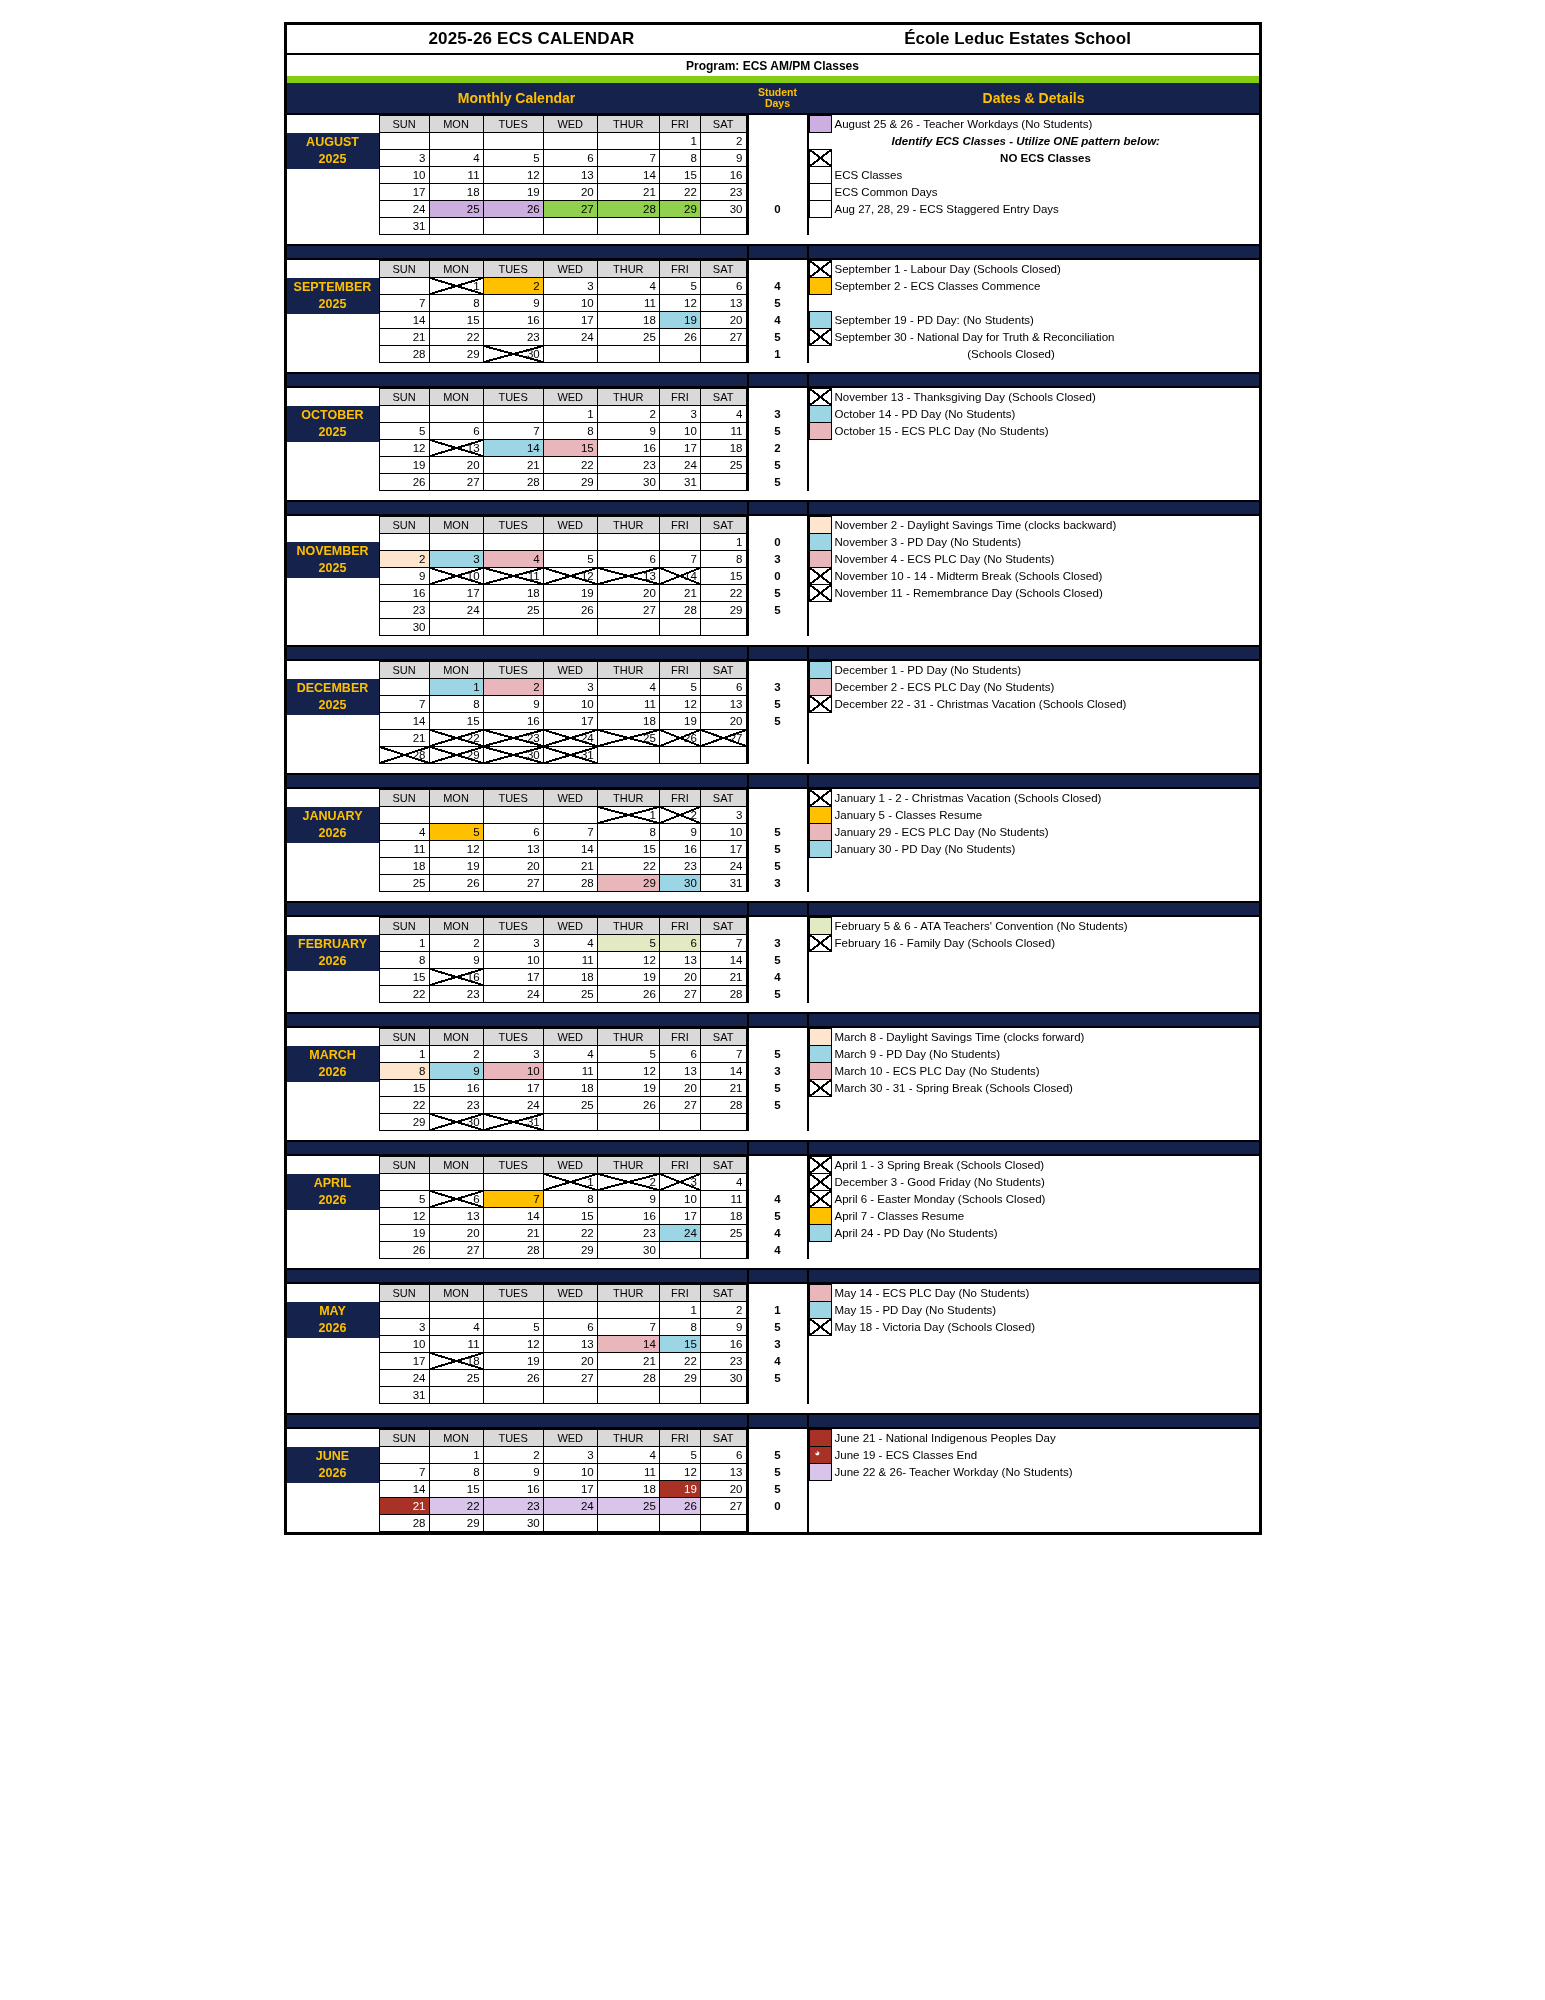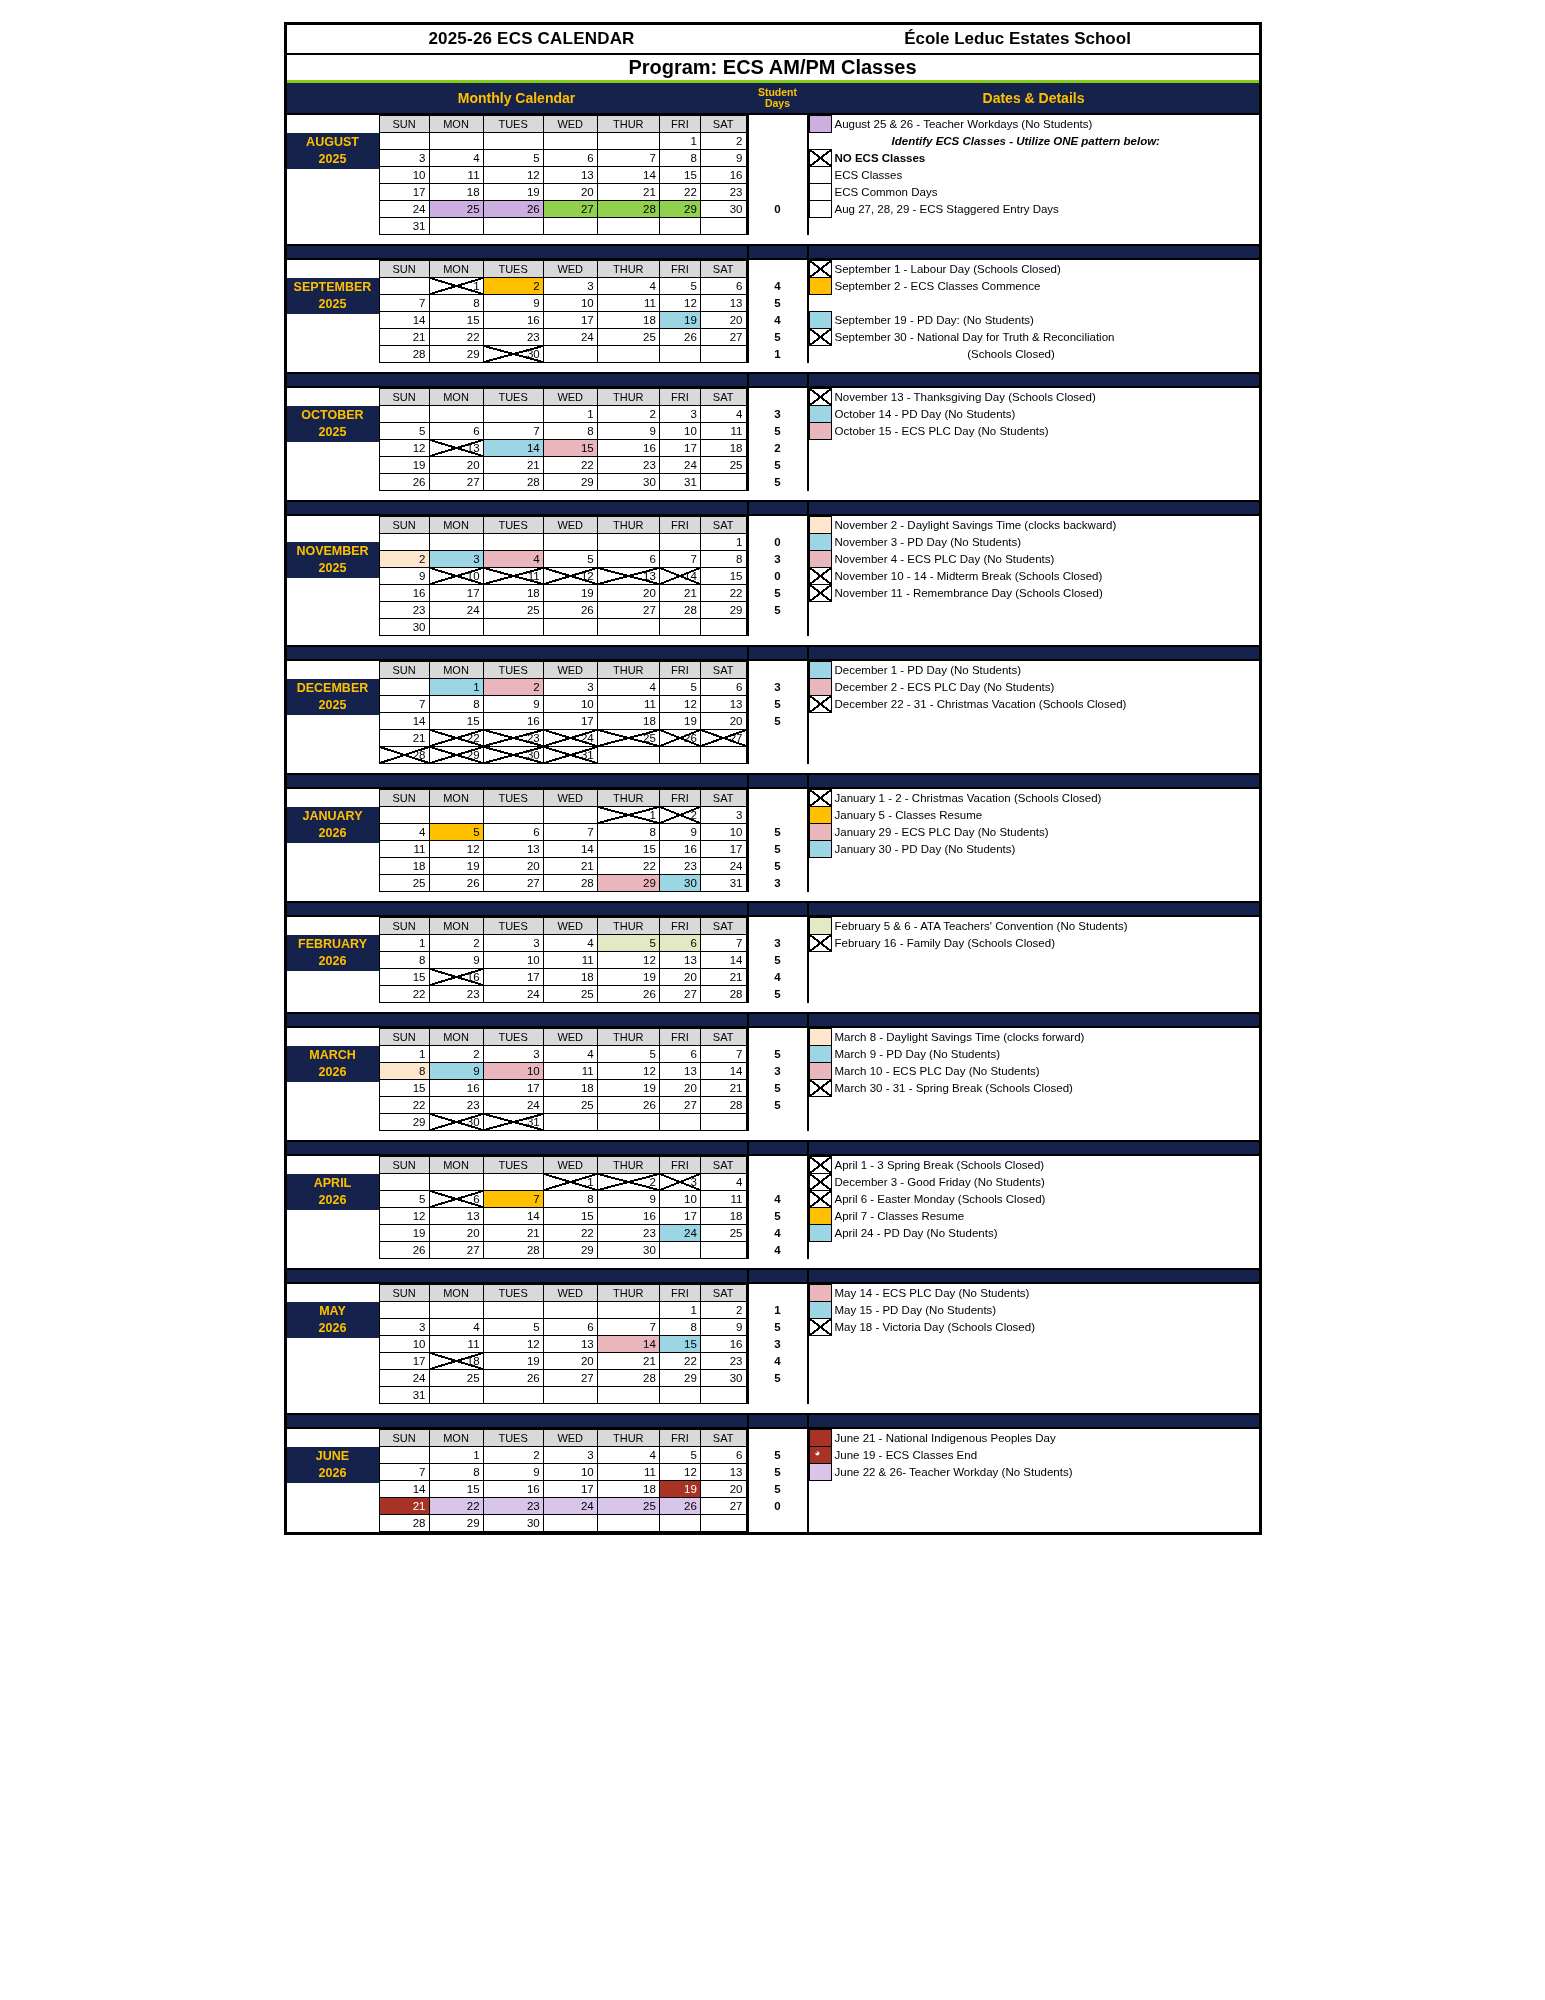--- a/index.html
+++ b/index.html
@@ -38,26 +38,26 @@
   }
   .title-right {
     flex: 1;
     text-align: center;
     font-weight: bold;
     font-size: 17px;
     color: #000;
   }
   .program-row {
     height: 28px;
-    border-bottom: 3px solid #84cc16;
+    border-bottom: 7px solid #84cc16;
     display: flex;
     align-items: center;
     justify-content: center;
     font-weight: bold;
-    font-size: 20px;
+    font-size: 12px;
   }
   
   .band {
     display: flex;
     background: #14224c;
     height: 32px;
     color: #ffc000;
     font-weight: bold;
     border-bottom: 2px solid #000;
     text-align: right;
@@ -164,21 +164,21 @@
     background: #fff;
   }
   .details-side td.sw.blank { border: none; background: transparent; }
   .details-side td.txt {
     font-size: 11.5px;
     padding-left: 3px;
     color: #000;
     white-space: nowrap;
     border: none;
   }
-  .details-side td.txt.bold { font-weight: bold; }
+  .details-side td.txt.bold { font-weight: bold; text-align: center; }
   .details-side td.txt.italic-bold { font-weight: bold; font-style: italic; text-align: center; padding-right: 40px; }
   .details-side td.txt.center { text-align: center; padding-right: 70px; }
   .sw.x::after {
     content: "";
     position: absolute;
     left: 0; top: 0; right: 0; bottom: 0;
     background:
       linear-gradient(to top right, transparent calc(50% - 1px), #000 calc(50% - 1px), #000 calc(50% + 1px), transparent calc(50% + 1px)),
       linear-gradient(to bottom right, transparent calc(50% - 1px), #000 calc(50% - 1px), #000 calc(50% + 1px), transparent calc(50% + 1px));
   }

